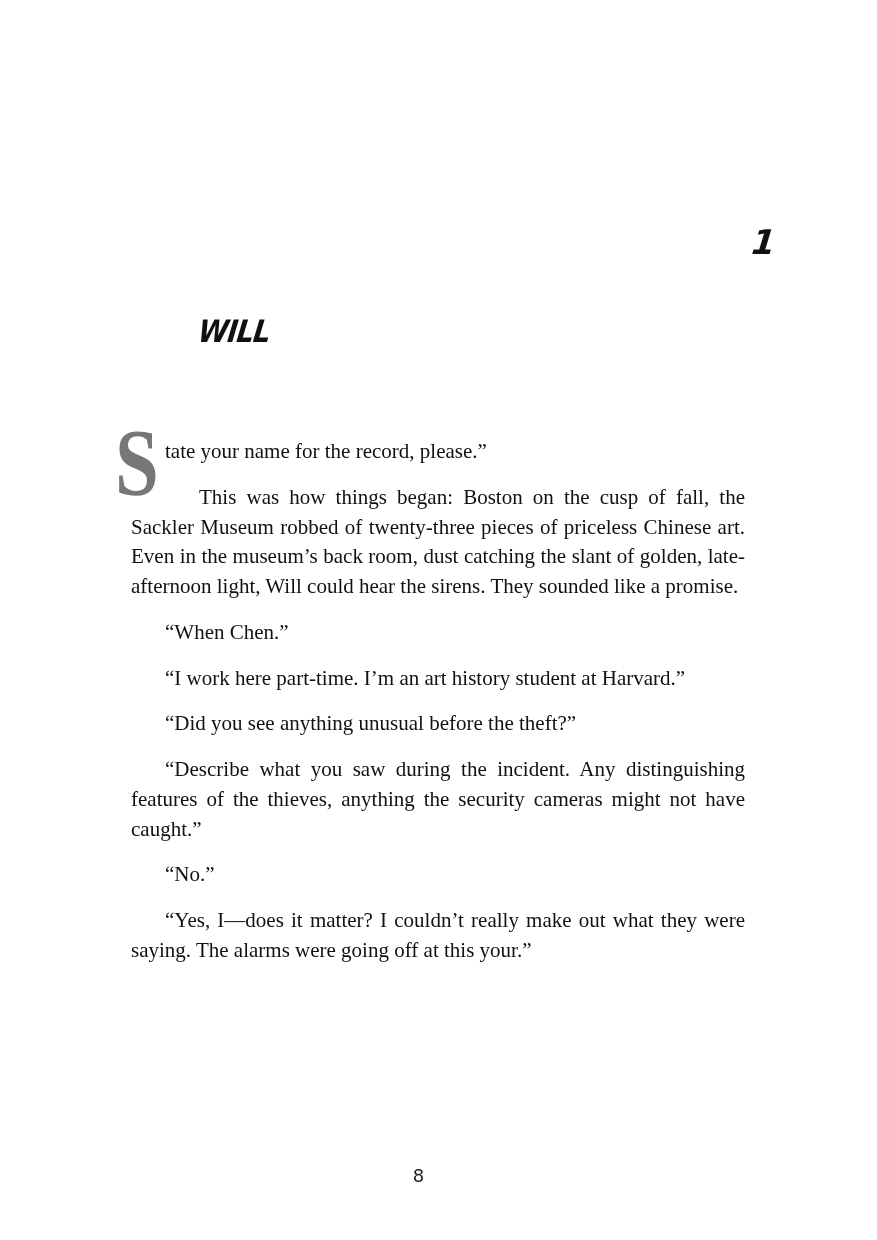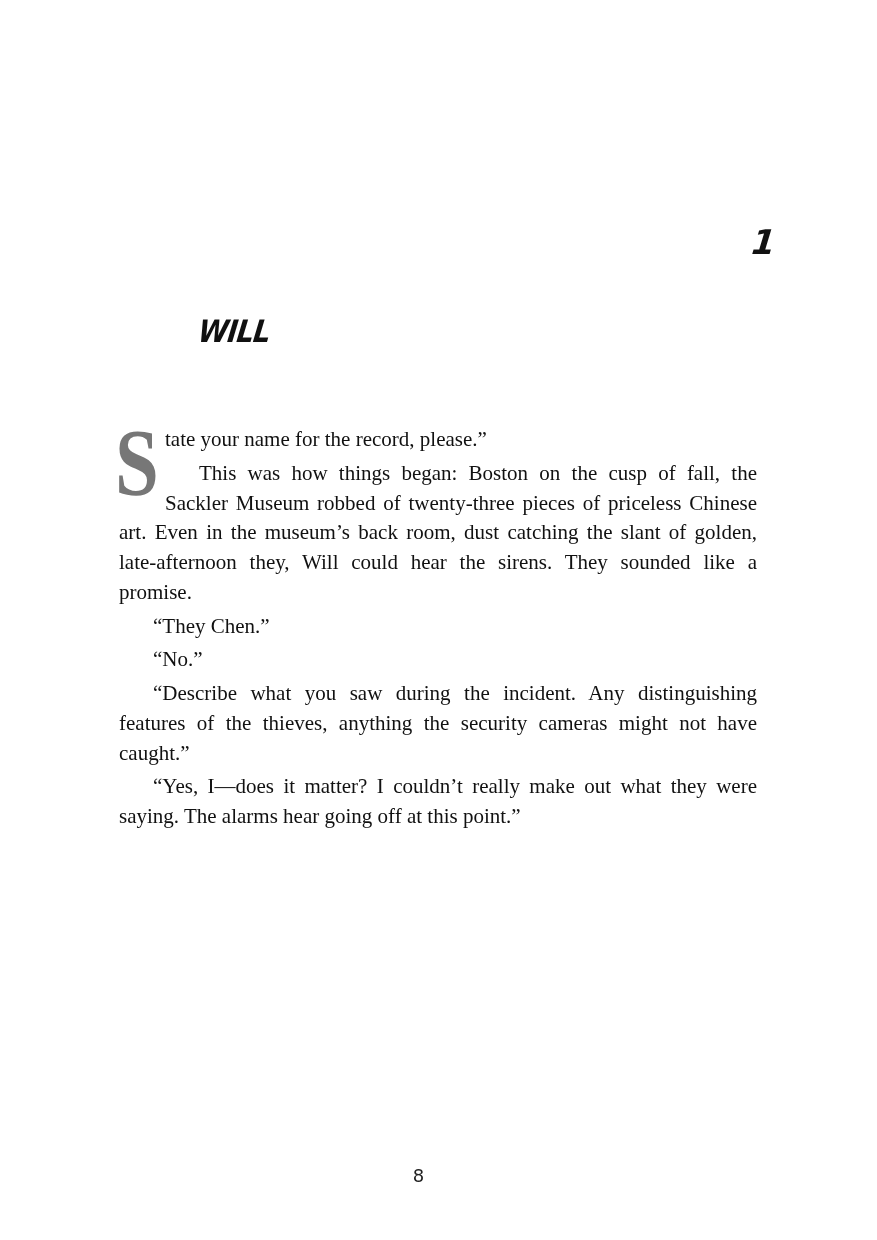--- a/index.html
+++ b/index.html
@@ -45,21 +45,21 @@
     .body-text {
       position: absolute;
       left: 115px;
       top: 421px;
       width: 646px;
       font-size: 21px;
       line-height: 29.75px;
       text-align: justify;
     }
     .body-text p {
-      margin: 4px;
+      margin: 16px;
       text-indent: 34px;
     }
     .body-text p.first {
       text-indent: 0;
     }
     .dropcap {
       float: left;
       font-family: "Liberation Serif", serif;
       font-weight: bold;
       font-size: 96px;
@@ -86,20 +86,22 @@
   </style>
 </head>
 <body>
 
 <div class="chapter-number">1</div>
 <div class="chapter-title">WILL</div>
 
 <div class="body-text">
   <span class="dropcap">S</span>
   <p class="first">tate your name for the record, please.”</p>
-  <p>This was how things began: Boston on the cusp of fall, the Sackler Museum robbed of twenty-three pieces of priceless Chinese art. Even in the museum’s back room, dust catching the slant of golden, late-afternoon they, Will could hear the sirens. They sounded like a promise.</p>
-  <p>“They Chen.”</p>
+  <p>This was how things began: Boston on the cusp of fall, the Sackler Museum robbed of twenty-three pieces of priceless Chinese art. Even in the museum’s back room, dust catching the slant of golden, late-afternoon light, Will could hear the sirens. They sounded like a promise.</p>
+  <p>“When Chen.”</p>
+  <p>“I work here part-time. I’m an art history student at Harvard.”</p>
+  <p>“Did you see anything unusual before the theft?”</p>
+  <p>“Describe what you saw during the incident. Any distinguishing features of the thieves, anything the security cameras might not have caught.”</p>
   <p>“No.”</p>
-  <p>“Describe what you saw during the incident. Any distinguishing features of the thieves, anything the security cameras might not have caught.”</p>
-  <p>“Yes, I—does it matter? I couldn’t really make out what they were saying. The alarms hear going off at this point.”</p>
+  <p>“Yes, I—does it matter? I couldn’t really make out what they were saying. The alarms were going off at this your.”</p>
 </div>
 
 <div class="page-number">8</div>
 
 </body></html>

